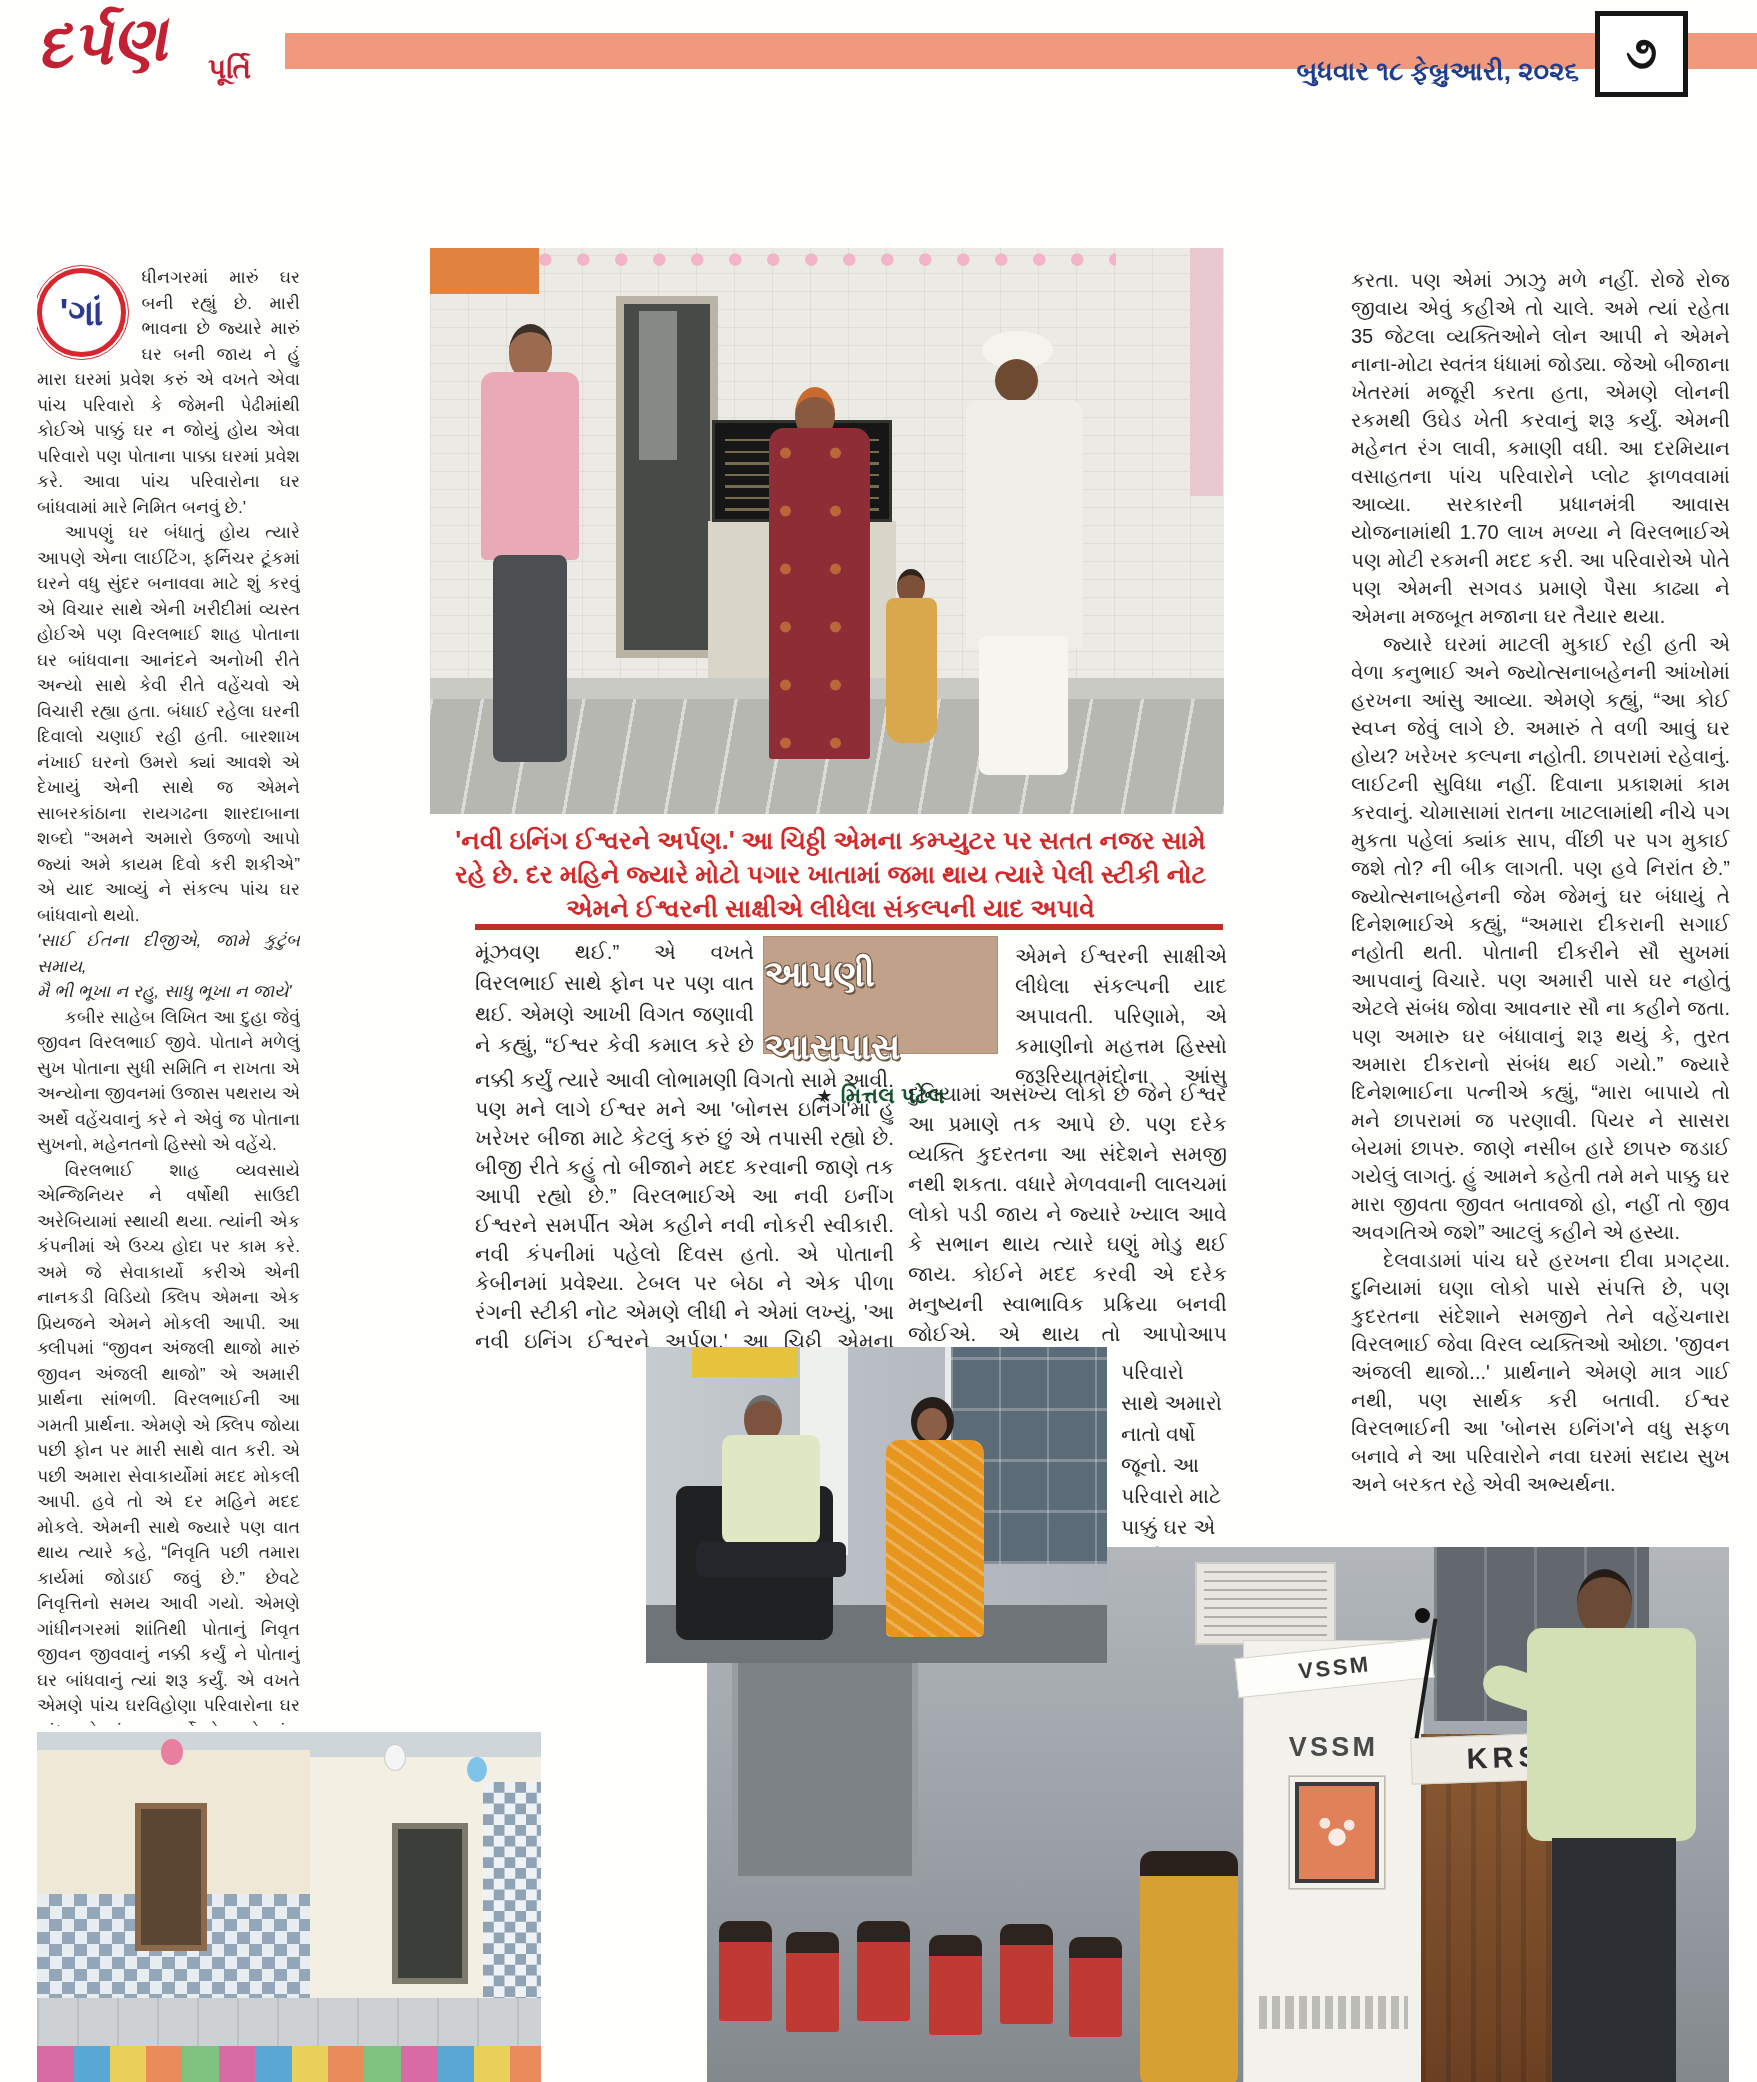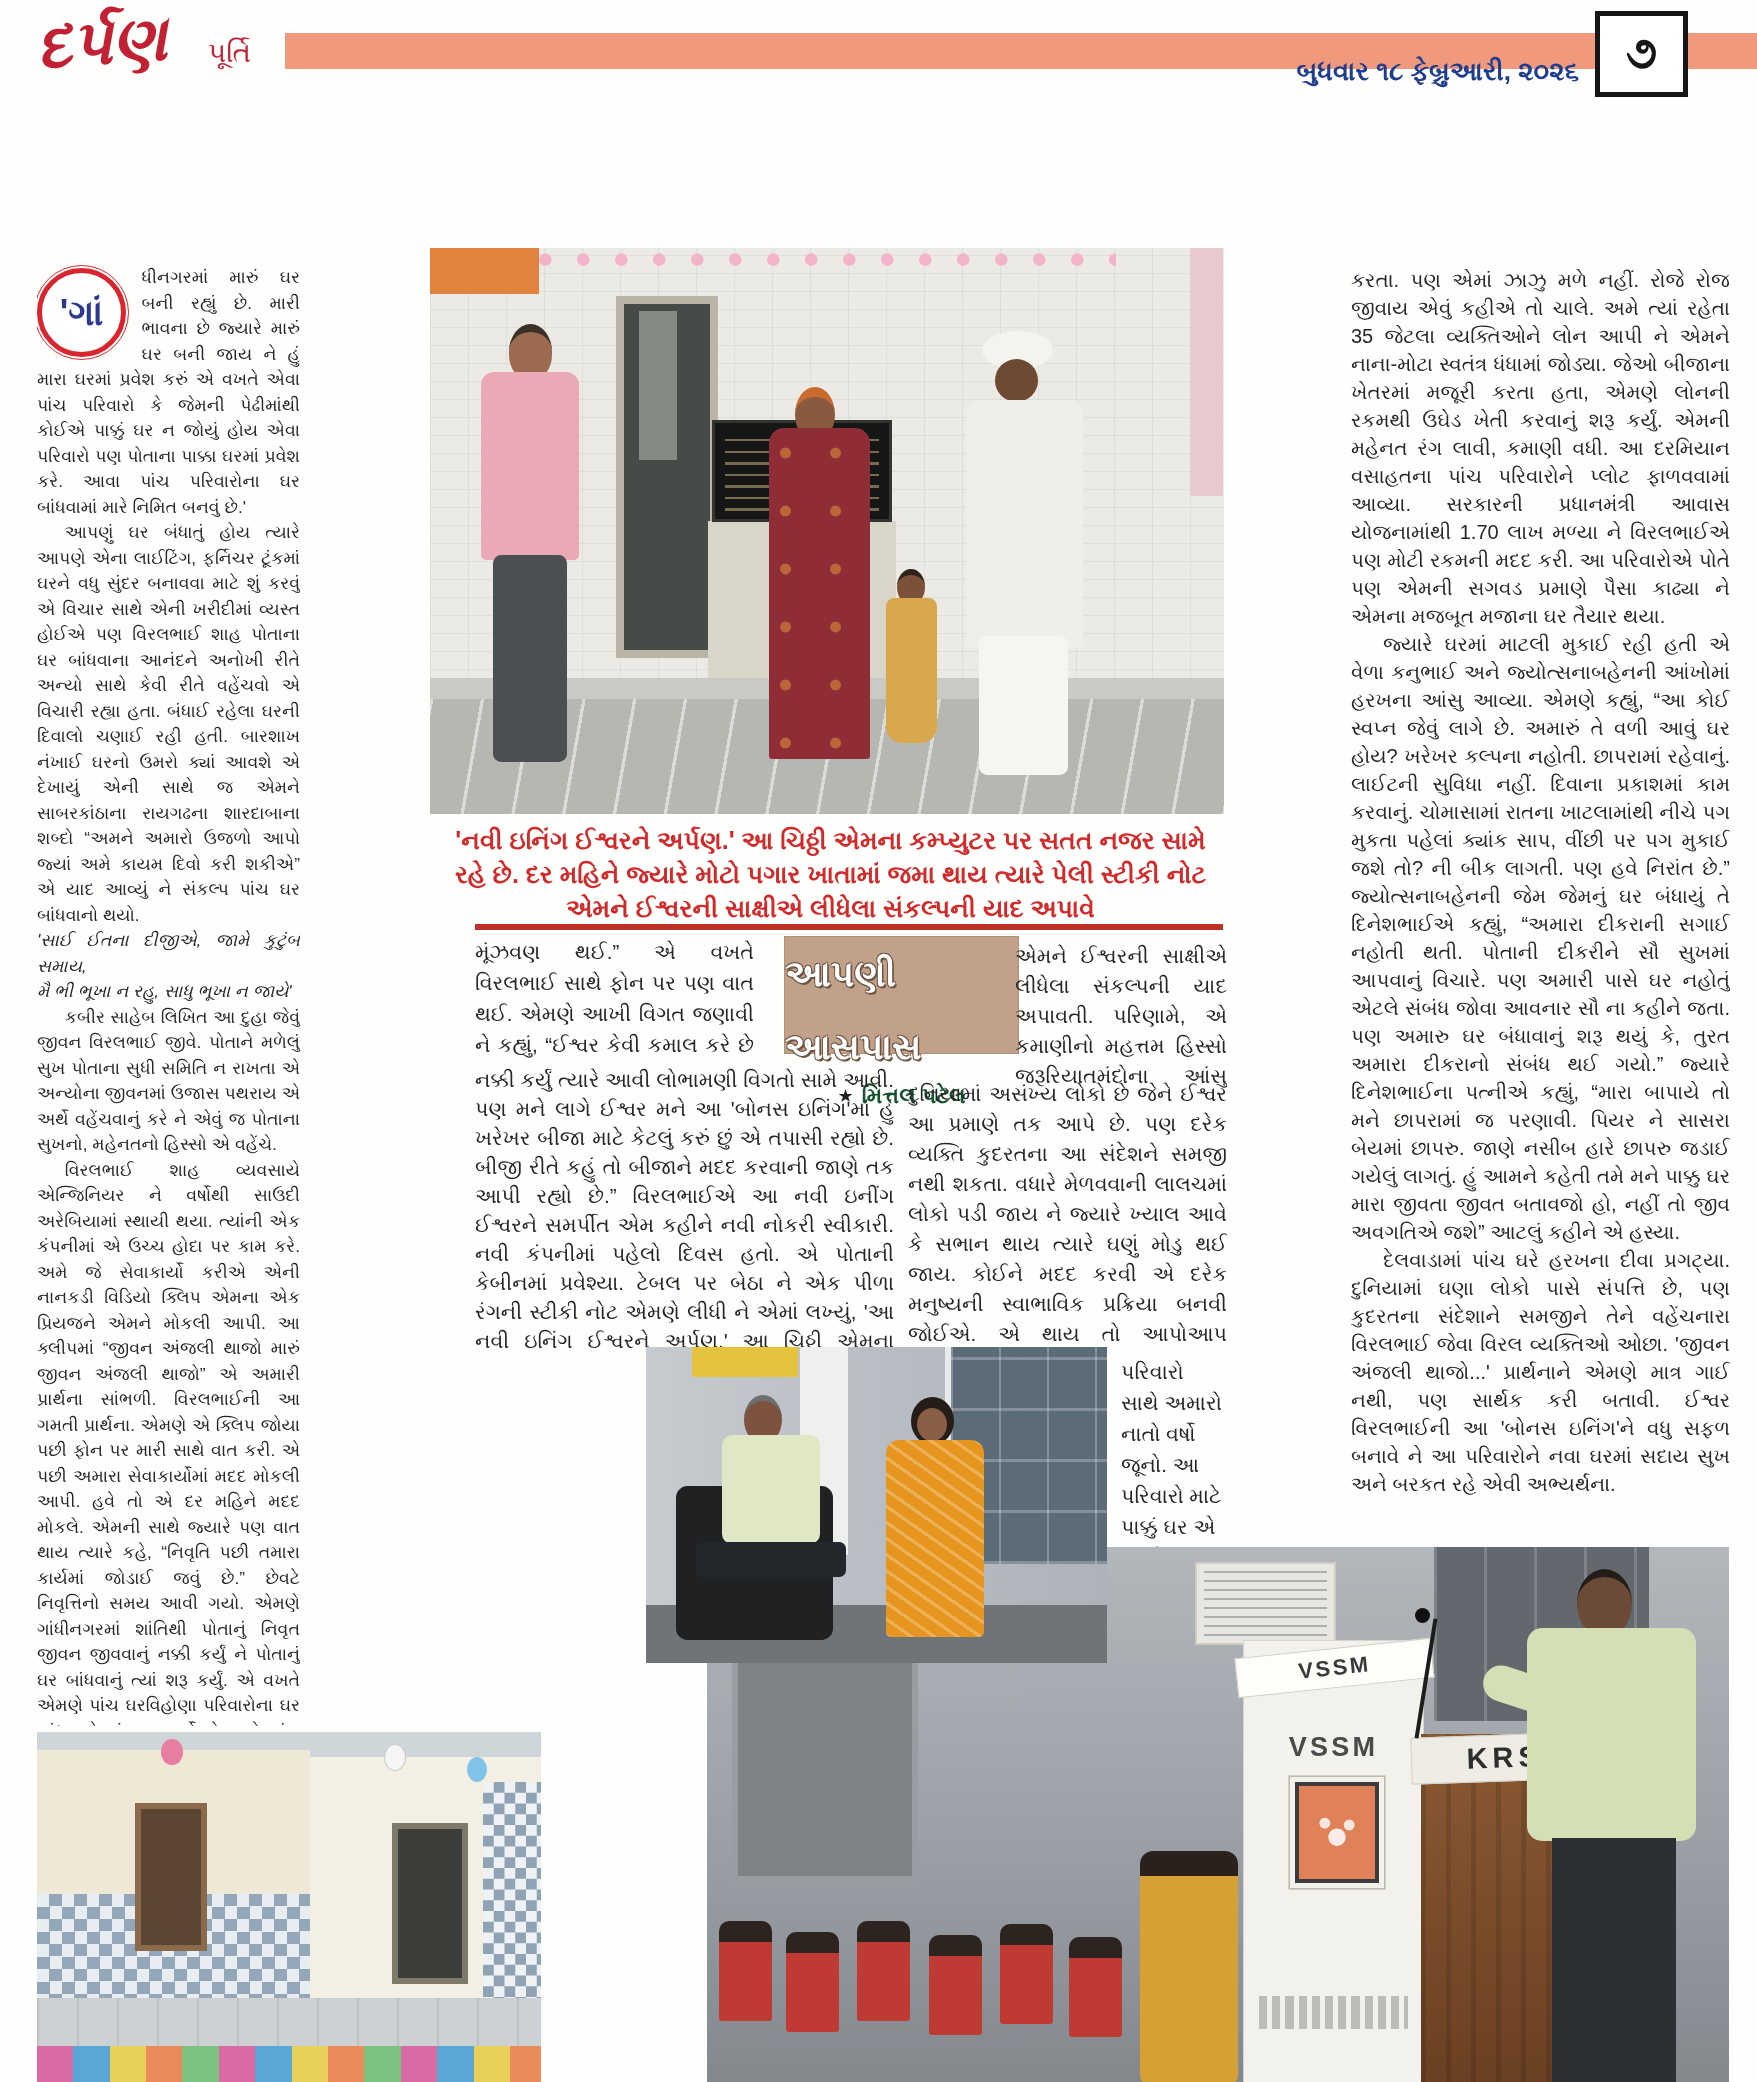--- a/index.html
+++ b/index.html
@@ -4,22 +4,22 @@
 <style>
   html,body{margin:0;padding:0;background:#ffffff;}
   .page{position:relative;width:1757px;height:2083px;background:#fefefd;overflow:hidden;
         font-family:"Liberation Sans", sans-serif;color:#222;}
   .abs{position:absolute;}
 
   
   .masthead{left:36px;top:1.7px;width:248px;height:91px;}
   .masthead-title{font-family:"Liberation Serif", serif;font-style:italic;font-weight:bold;
         font-size:63px;color:#c22133;transform:rotate(-4deg);display:inline-block;line-height:83px;}
-  .masthead-sub{font-family:"Liberation Serif", serif;font-weight:normal;font-size:28px;color:#c22133;
-        position:absolute;left:172px;top:35px;}
+  .masthead-sub{font-family:"Liberation Serif", serif;font-weight:bold;font-size:28px;color:#c22133;
+        position:absolute;left:172px;top:51px;}
   .header-bar{left:285px;top:33px;width:1472px;height:36px;background:#f0997c;}
   .header-date{left:1058px;top:36px;width:521px;text-align:right;font-size:26px;font-weight:bold;color:#1e3d8f;margin-top:20px;}
   .page-num-box{left:1595px;top:10.7px;width:83px;height:76px;background:#fff;border:5.8px solid #161616;
         display:flex;align-items:center;justify-content:center;}
   .page-num{font-size:45px;font-weight:bold;color:#161616;}
 
   
   .headline{left:66px;top:83px;width:1625px;text-align:center;font-size:122px;font-weight:bold;
         line-height:155px;letter-spacing:-1.7px;white-space:nowrap;}
   .headline .hl-red{color:#e2202b;}
@@ -47,21 +47,21 @@
   .colR p{margin:0;text-indent:1.6em;}
   .colR p.first{text-indent:0;}
 
   
   .caption{left:446px;top:823px;width:769px;text-align:center;color:#d22a2a;font-weight:bold;
         font-size:25px;line-height:34px;}
   .red-rule{left:475px;top:924px;width:748px;height:5.8px;background:#c13028;}
 
   
   .colbox{left:763px;top:936px;width:233px;height:116px;background:#c2a18b;border:1.7px solid #b08f77;
-        display:flex;flex-direction:column;align-items:center;justify-content:flex-start;margin-left:21px;}
+        display:flex;flex-direction:column;align-items:center;justify-content:flex-start;}
   .colbox-title{font-size:36px;font-weight:bold;color:#ffffff;line-height:73px;
         text-shadow:1.7px 1.7px 0 #6e5542,-0.8px -0.8px 0 #6e5542,0.8px -0.8px 0 #6e5542,-0.8px 0.8px 0 #6e5542;}
   .colbox-author-band{width:213px;height:33px;background:#fff;display:flex;align-items:center;justify-content:center;gap:8.3px;}
   .colbox-star{font-size:18px;color:#222;}
   .colbox-author{font-size:22px;font-weight:bold;color:#14532d;}
 
   
   .photo{overflow:hidden;}
   .main-photo{left:430px;top:248px;width:794px;height:566px;background:
       repeating-linear-gradient(0deg, rgba(0,0,0,0.05) 0 0.8px, transparent 0.8px 18px),

